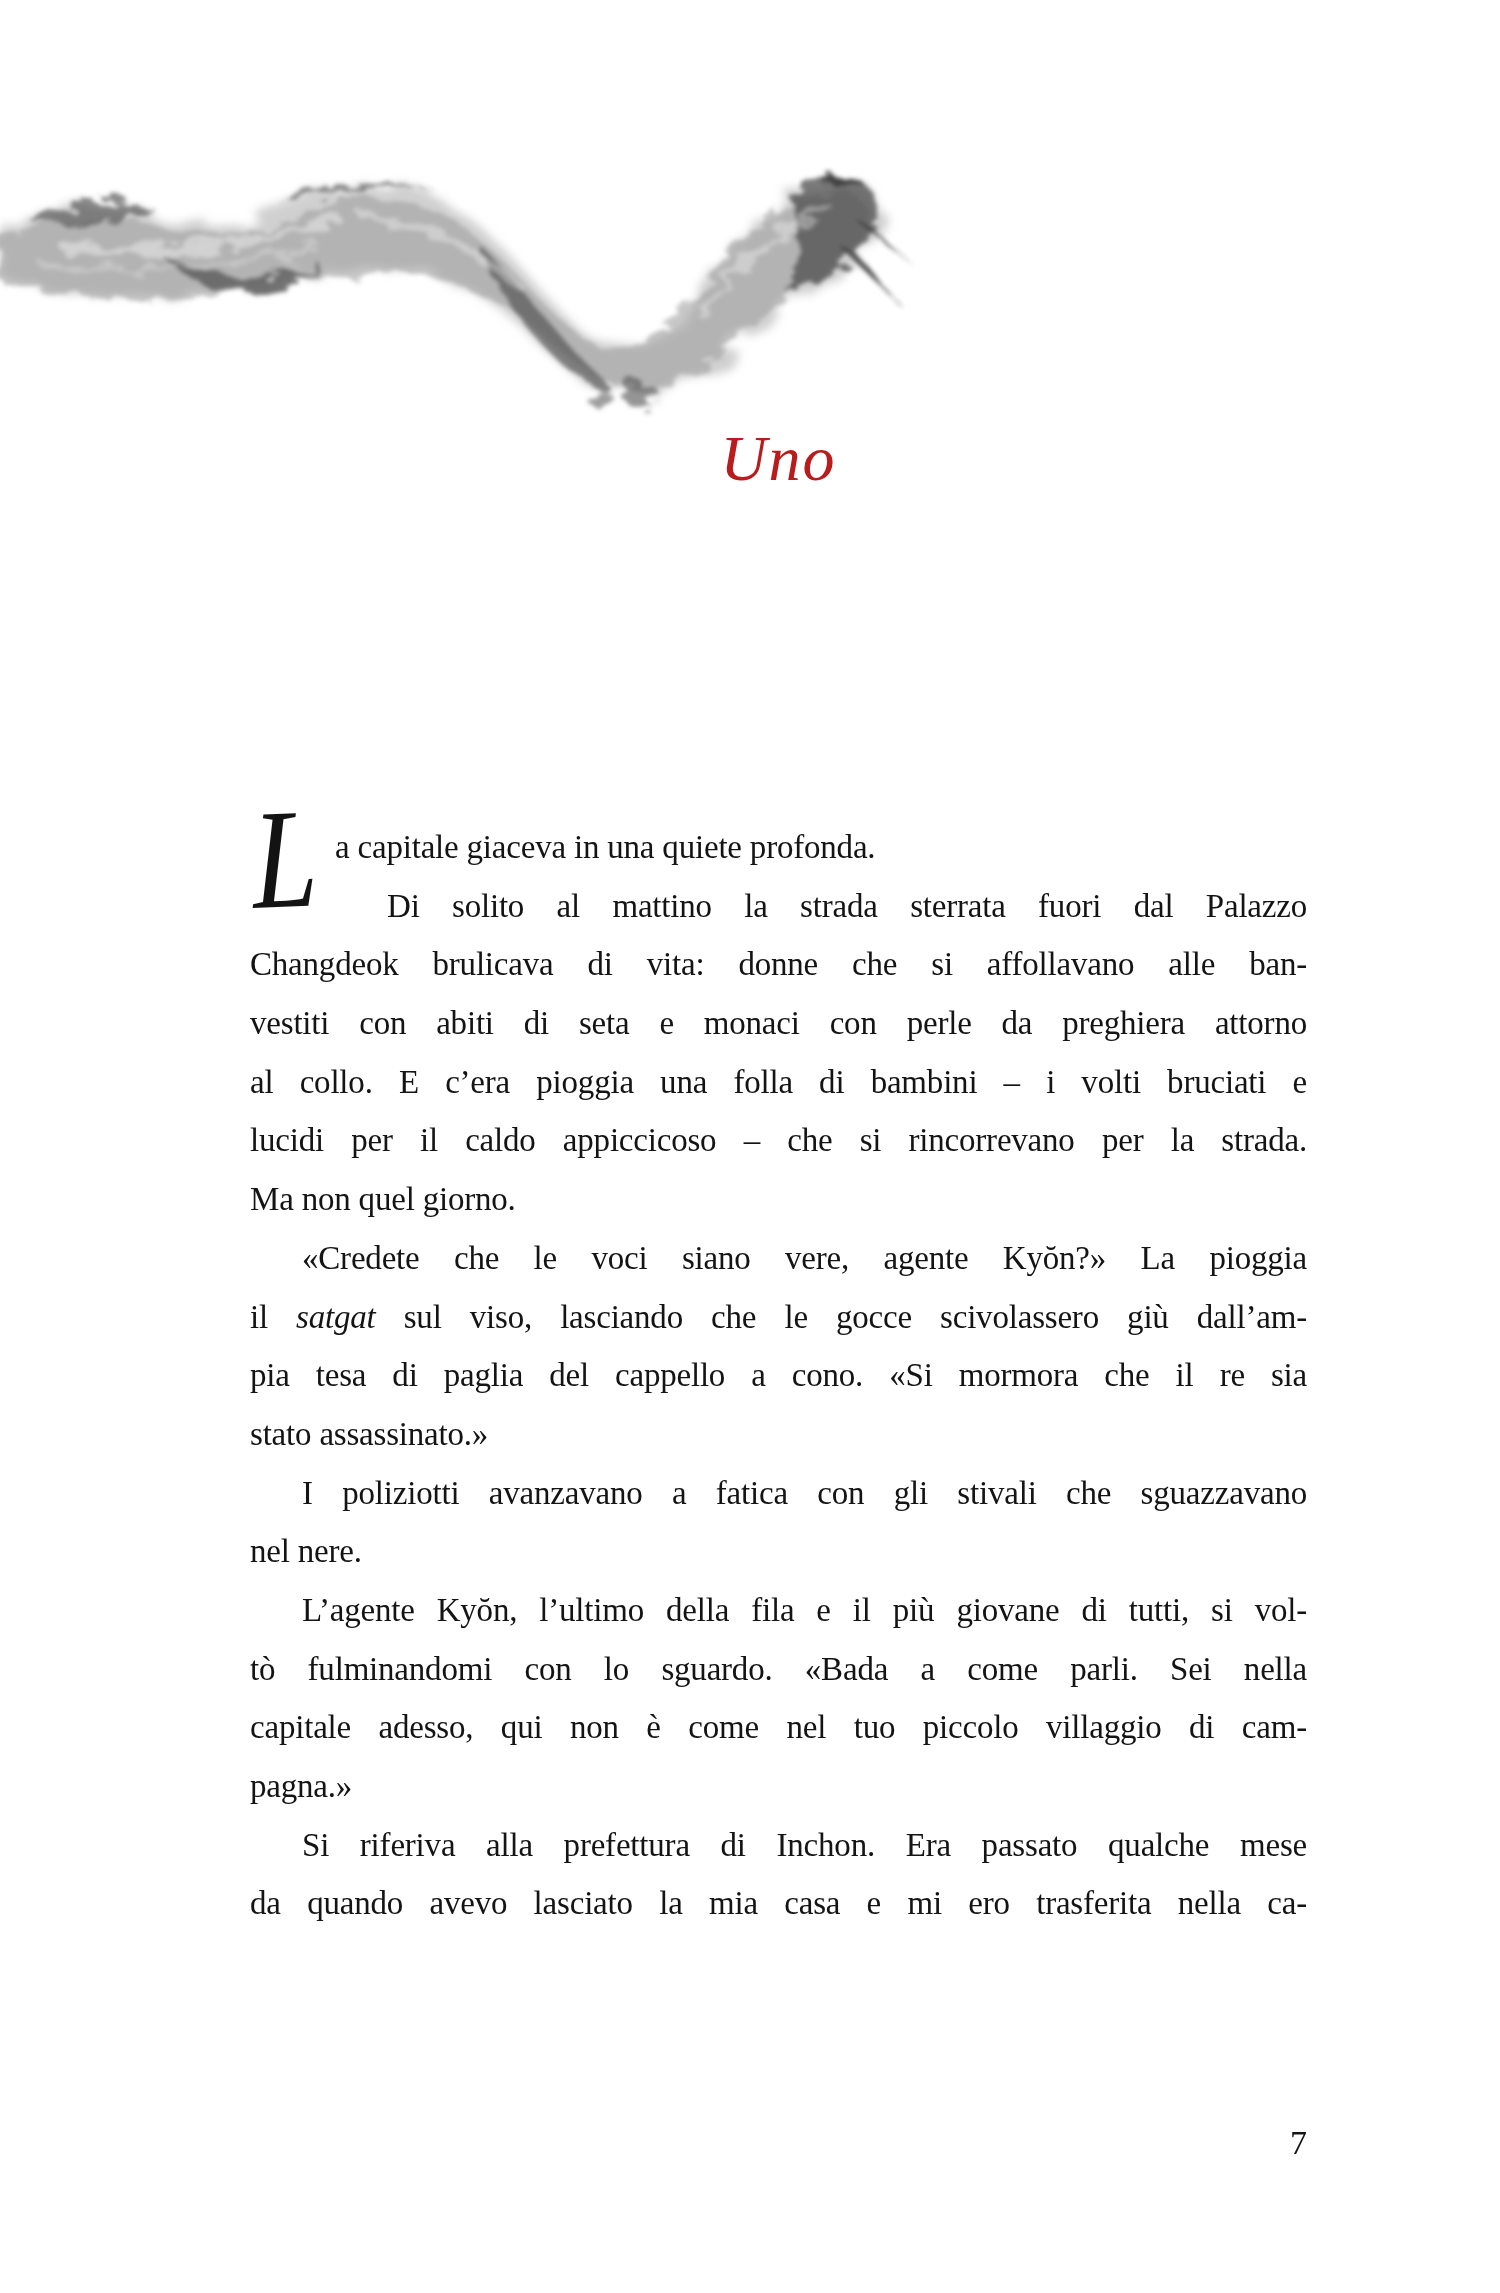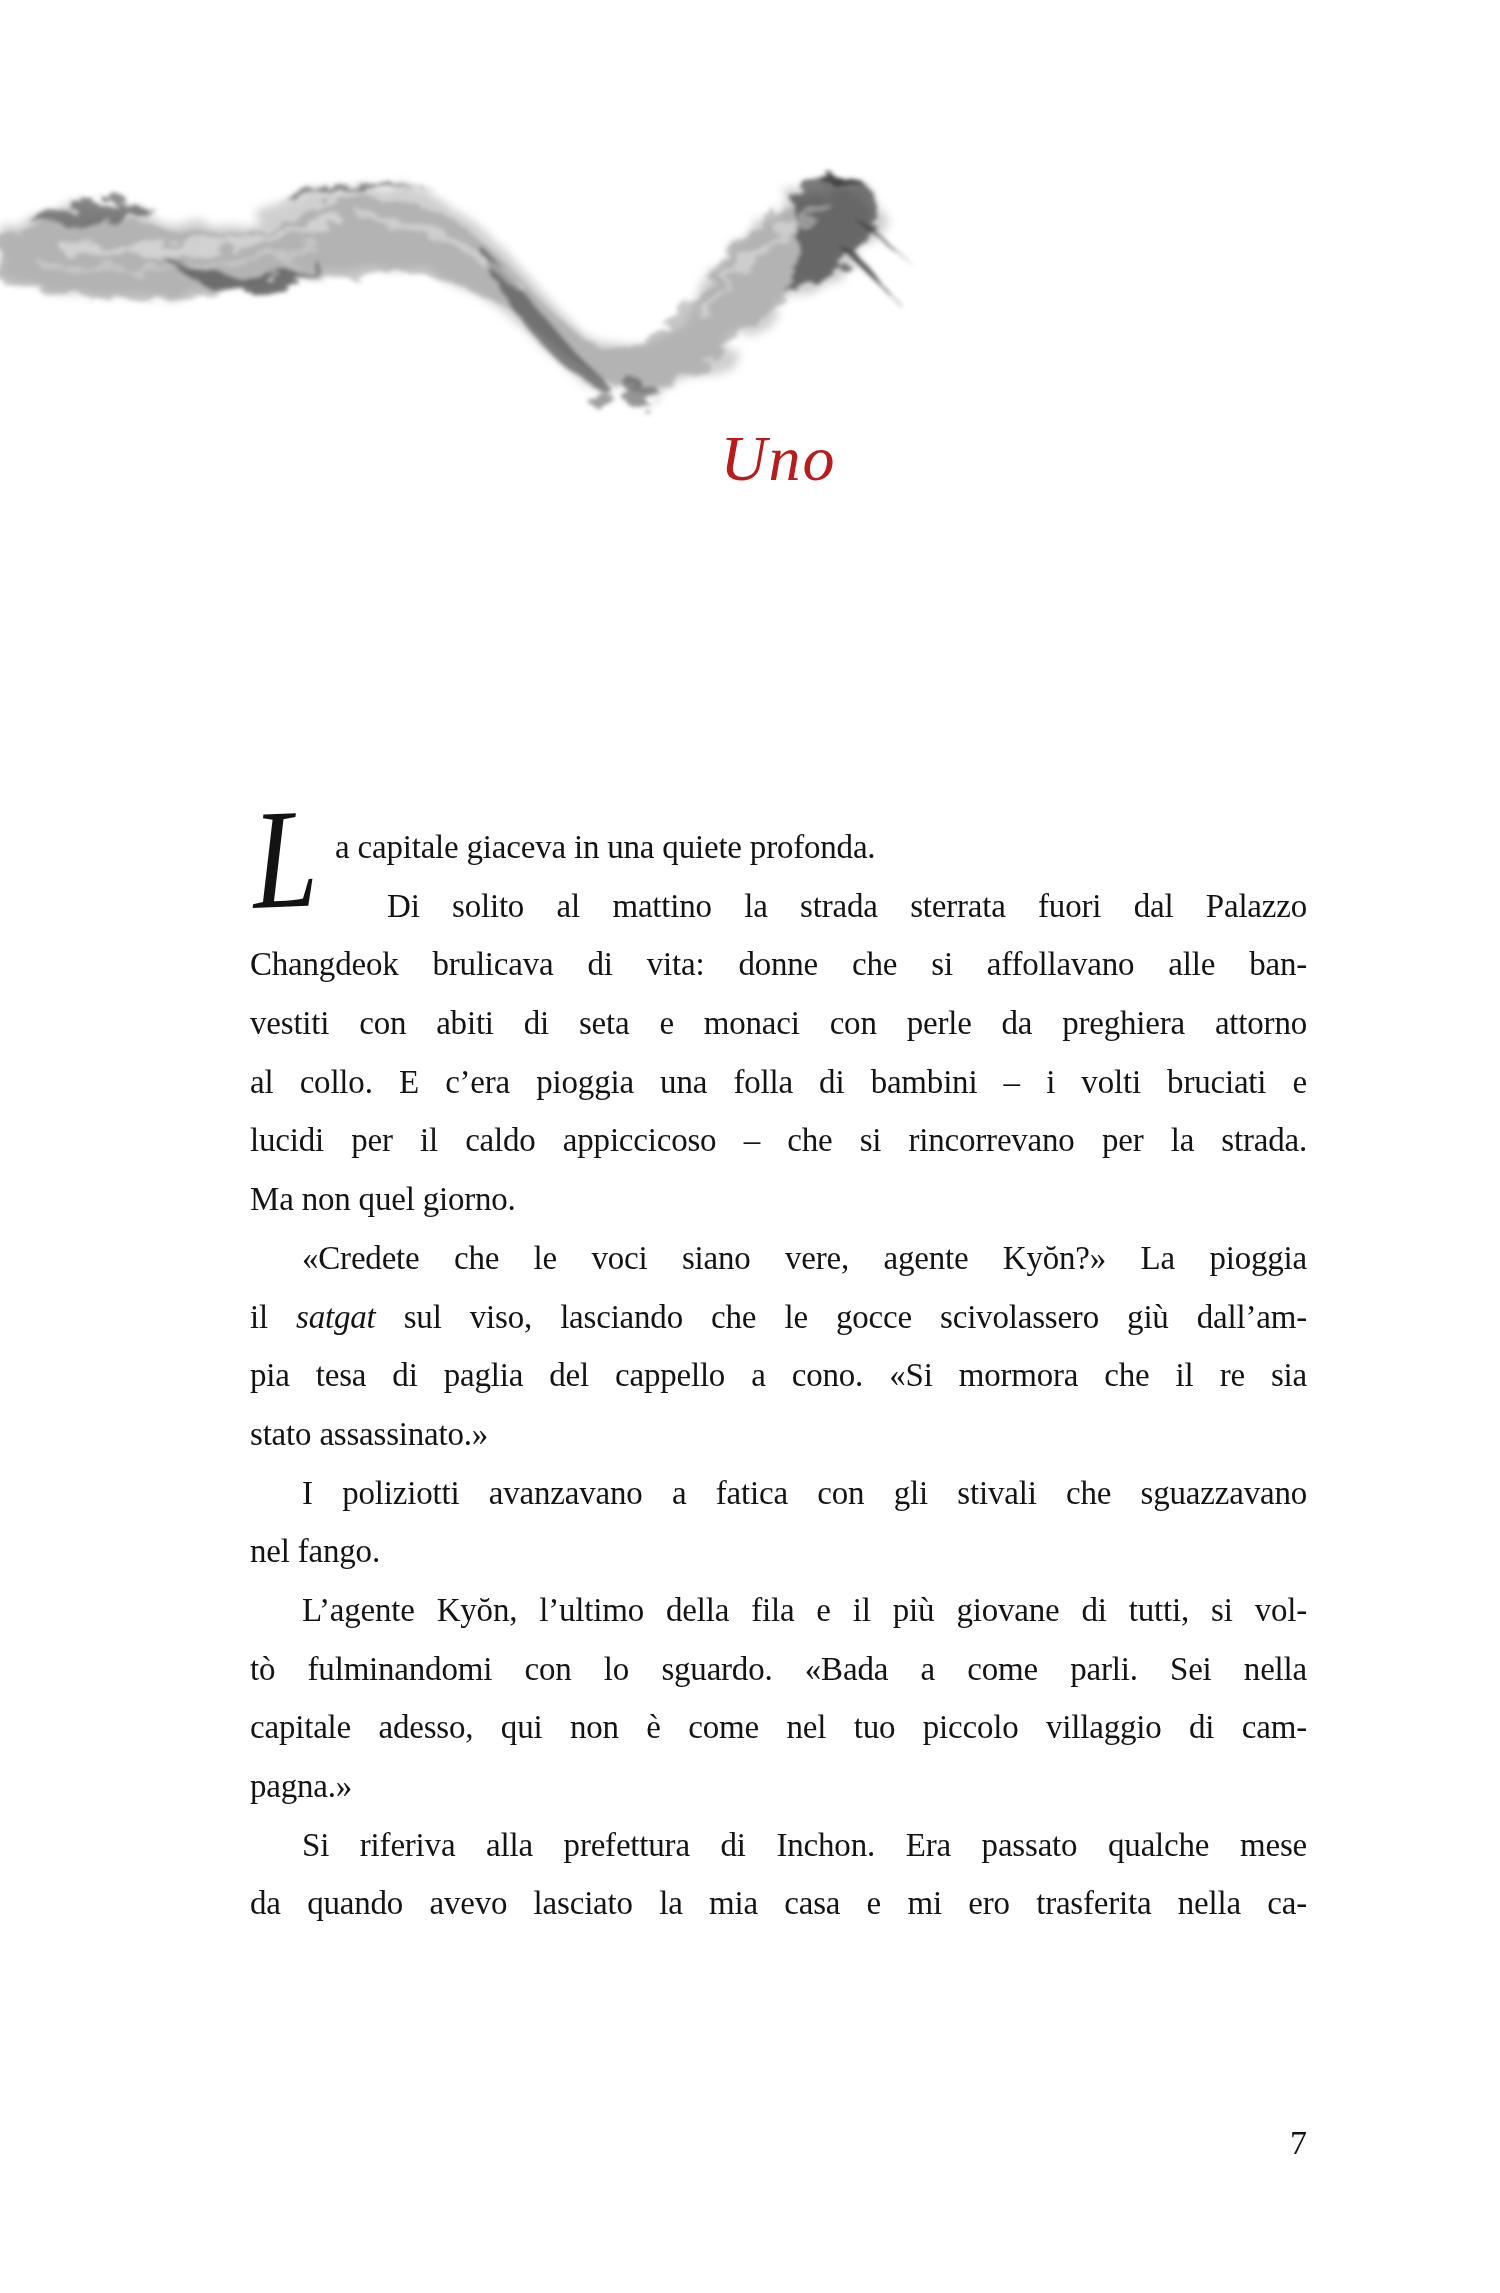--- a/index.html
+++ b/index.html
@@ -182,21 +182,21 @@
       <div class="line just"><span>Changdeok brulicava di vita: donne che si affollavano alle ban-</span></div>
       <div class="line just"><span>vestiti con abiti di seta e monaci con perle da preghiera attorno</span></div>
       <div class="line just"><span>al collo. E c’era pioggia una folla di bambini – i volti bruciati e</span></div>
       <div class="line just"><span>lucidi per il caldo appiccicoso – che si rincorrevano per la strada.</span></div>
       <div class="line"><span>Ma non quel giorno.</span></div>
       <div class="line just indent"><span>«Credete che le voci siano vere, agente Kyŏn?» La pioggia</span></div>
       <div class="line just"><span>il </span><span class="it">satgat</span><span> sul viso, lasciando che le gocce scivolassero giù dall’am-</span></div>
       <div class="line just"><span>pia tesa di paglia del cappello a cono. «Si mormora che il re sia</span></div>
       <div class="line"><span>stato assassinato.»</span></div>
       <div class="line just indent"><span>I poliziotti avanzavano a fatica con gli stivali che sguazzavano</span></div>
-      <div class="line"><span>nel fango.</span></div>
+      <div class="line"><span>nel nere.</span></div>
       <div class="line just indent"><span>L’agente Kyŏn, l’ultimo della fila e il più giovane di tutti, si vol-</span></div>
       <div class="line just"><span>tò fulminandomi con lo sguardo. «Bada a come parli. Sei nella</span></div>
       <div class="line just"><span>capitale adesso, qui non è come nel tuo piccolo villaggio di cam-</span></div>
       <div class="line"><span>pagna.»</span></div>
       <div class="line just indent"><span>Si riferiva alla prefettura di Inchon. Era passato qualche mese</span></div>
       <div class="line just"><span>da quando avevo lasciato la mia casa e mi ero trasferita nella ca-</span></div>
     </div>
 
   <div class="page-number">7</div>
 

